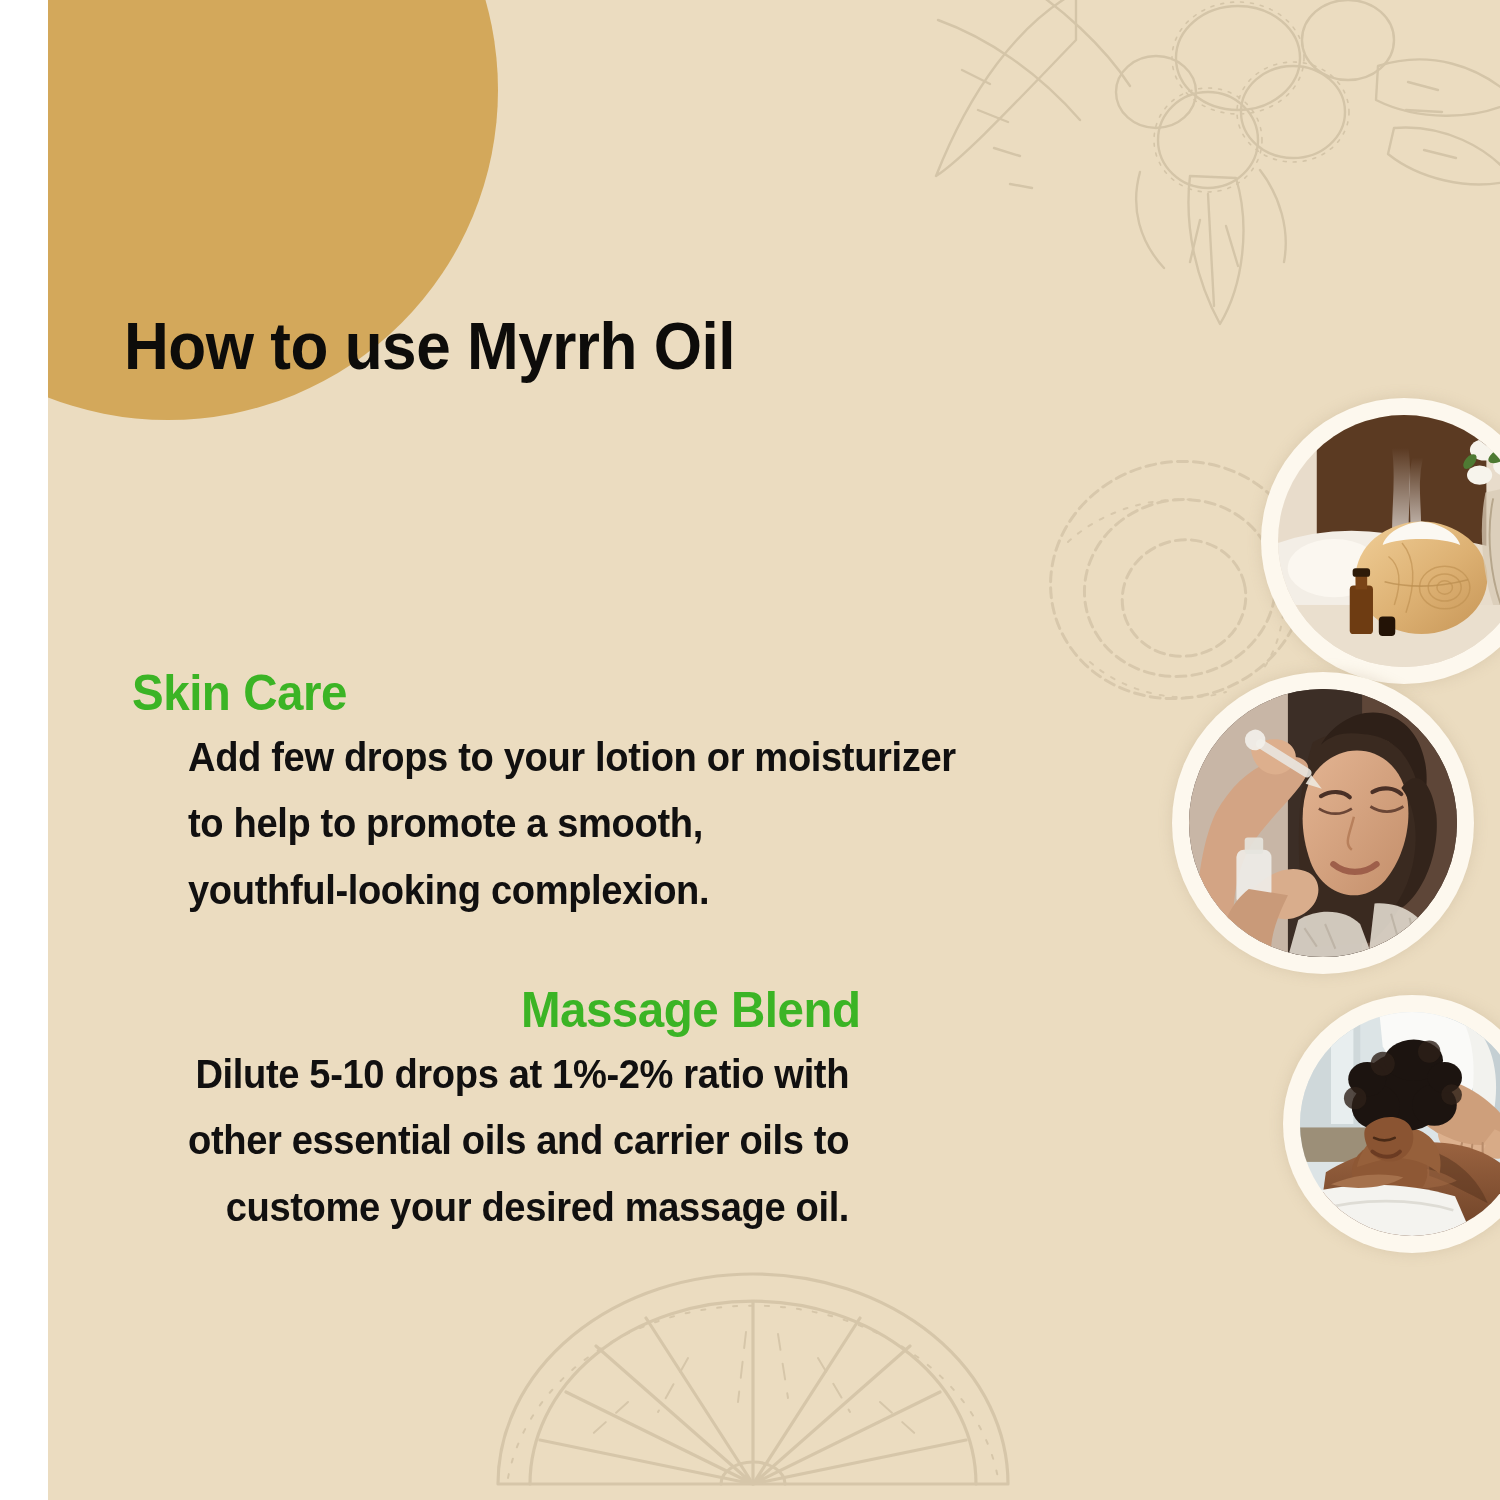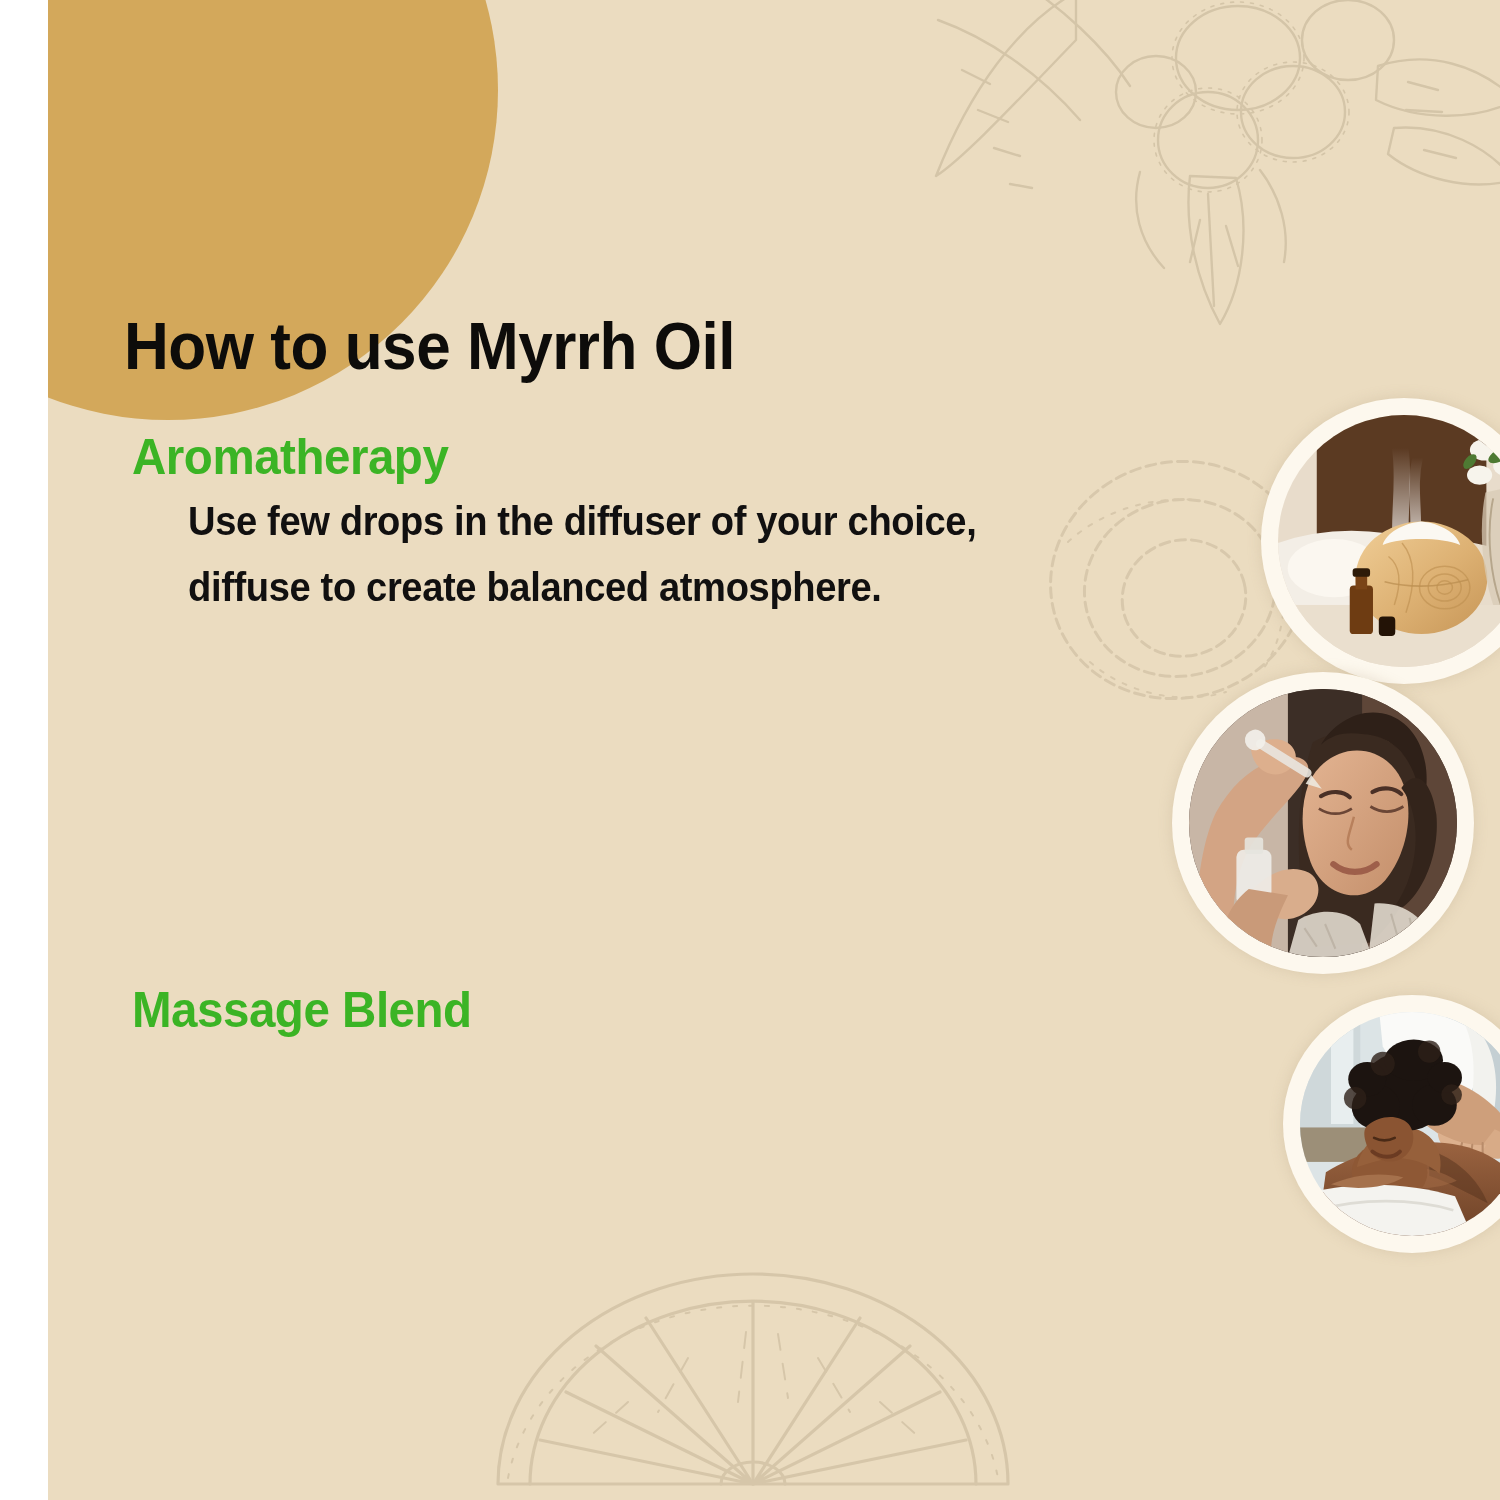--- a/index.html
+++ b/index.html
@@ -176,31 +176,37 @@
       <g class="wm-stroke" stroke-width="2" stroke-dasharray="4 12">
         <path d="M20 206 A248 204 0 0 1 510 206"></path>
       </g>
     </svg>
   </div>
 
   <div id="gold-circle"></div>
 
   <h1 id="page-title">How to use Myrrh Oil</h1>
 
-  <div class="section" id="section-aromatherapy">
-    <div class="section-heading">Aromatherapy</div>
+
+  <div class="section" id="section-skincare">
+    <div class="section-heading">Skin Care</div>
     <div class="section-body">
-      <div class="body-line">Use few drops in the diffuser of your choice,</div>
-      <div class="body-line">diffuse to create balanced atmosphere.</div>
-    </div>
-  </div>
-
+      <div class="body-line">Add few drops to your lotion or moisturizer</div>
+      <div class="body-line"> to help to promote a smooth,</div>
+      <div class="body-line">youthful-looking complexion.</div>
+    </div>
+  </div>
 
   <div class="section" id="section-massage">
     <div class="section-heading">Massage Blend</div>
+    <div class="section-body">
+      <div class="body-line">Dilute 5-10 drops at 1%-2% ratio with</div>
+      <div class="body-line">other essential oils and carrier oils to</div>
+      <div class="body-line">custome your desired massage oil.</div>
+    </div>
   </div>
 
   <div class="photo" id="photo-aromatherapy">
     <div class="ring-inner">
       <svg viewBox="0 0 260 260" preserveAspectRatio="xMidYMid slice">
         <defs>
           <linearGradient id="wood1" x1="0" y1="0" x2="1" y2="1">
             <stop offset="0%" stop-color="#F0CE97"></stop>
             <stop offset="55%" stop-color="#DDB173"></stop>
             <stop offset="100%" stop-color="#C79657"></stop>

